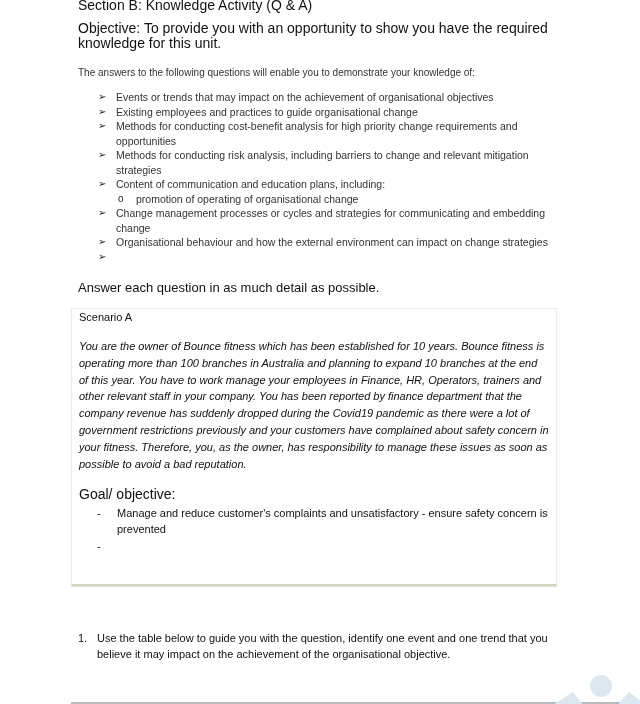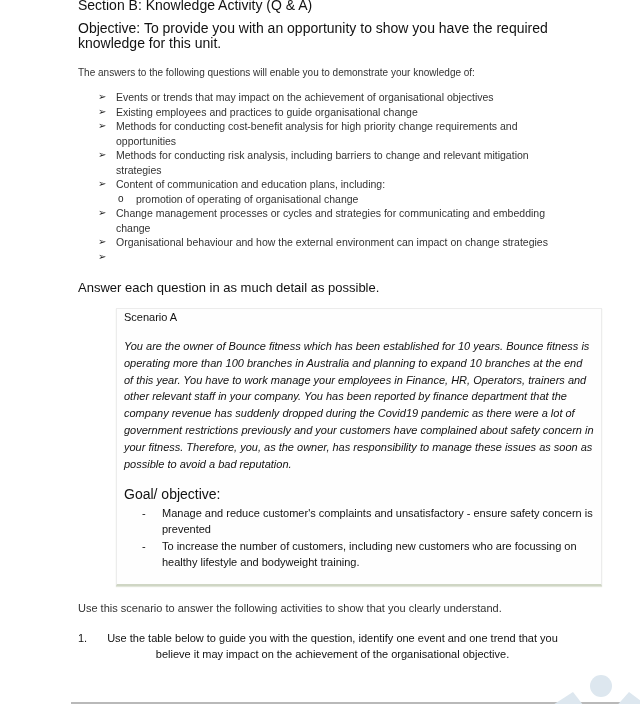--- a/index.html
+++ b/index.html
@@ -91,21 +91,20 @@
       position: absolute;
       left: 71px;
       top: 308px;
       width: 486px;
       height: 278px;
       border: 1px solid #ececec;
       border-bottom: 2px solid #cfd6c4;
       box-shadow: 0 1px 1px rgba(180, 190, 160, 0.4);
       background: #fefefe;
       box-sizing: border-box;
-      margin-left: 45px;
     }
     .scenario-title {
       position: absolute;
       left: 7px;
       top: 1px;
       font-size: 11px;
       line-height: 15px;
       color: #111;
     }
     .scenario-body {
@@ -167,21 +166,20 @@
       color: #111;
     }
     .question .num {
       position: absolute;
       left: 0;
       top: 0;
     }
     .question .qtext {
       display: block;
       padding-left: 19px;
-      text-align: center;
     }
     .footer-rule {
       position: absolute;
       left: 71px;
       top: 702px;
       width: 570px;
       height: 2px;
       background: #b9b9b9;
     }
     .logo-watermark {
@@ -247,26 +245,24 @@
     <div class="scenario-title">Scenario A</div>
     <div class="scenario-body">You are the owner of Bounce fitness which has been established for 10 years. Bounce fitness is operating more than 100 branches in Australia and planning to expand 10 branches at the end of this year. You have to work manage your employees in Finance, HR, Operators, trainers and other relevant staff in your company. You has been reported by finance department that the company revenue has suddenly dropped during the Covid19 pandemic as there were a lot of government restrictions previously and your customers have complained about safety concern in your fitness. Therefore, you, as the owner, has responsibility to manage these issues as soon as possible to avoid a bad reputation.</div>
     <div class="goal-label">Goal/ objective:</div>
     <ul class="goal-list">
       <li>
         <span class="dash">-</span>
         <span>Manage and reduce customer's complaints and unsatisfactory - ensure safety concern is prevented</span>
       </li>
       <li>
         <span class="dash">-</span>
-        <span>To increase the number of customers, including new customers who are focussing on healthy lifestyle and bodyweight training.</span>
       </li>
     </ul>
   </div>
 
-  <div class="use-scenario">Use this scenario to answer the following activities to show that you clearly understand.</div>
 
   <div class="question">
     <span class="num">1.</span>
     <span class="qtext">Use the table below to guide you with the question, identify one event and one trend that you believe it may impact on the achievement of the organisational objective.</span>
   </div>
 
   <div class="footer-rule"></div>
 
   <svg class="logo-watermark" viewBox="0 0 100 40" xmlns="http://www.w3.org/2000/svg">
     <polygon points="0,40 28,22 42,40" fill="#dde7ef"></polygon>

